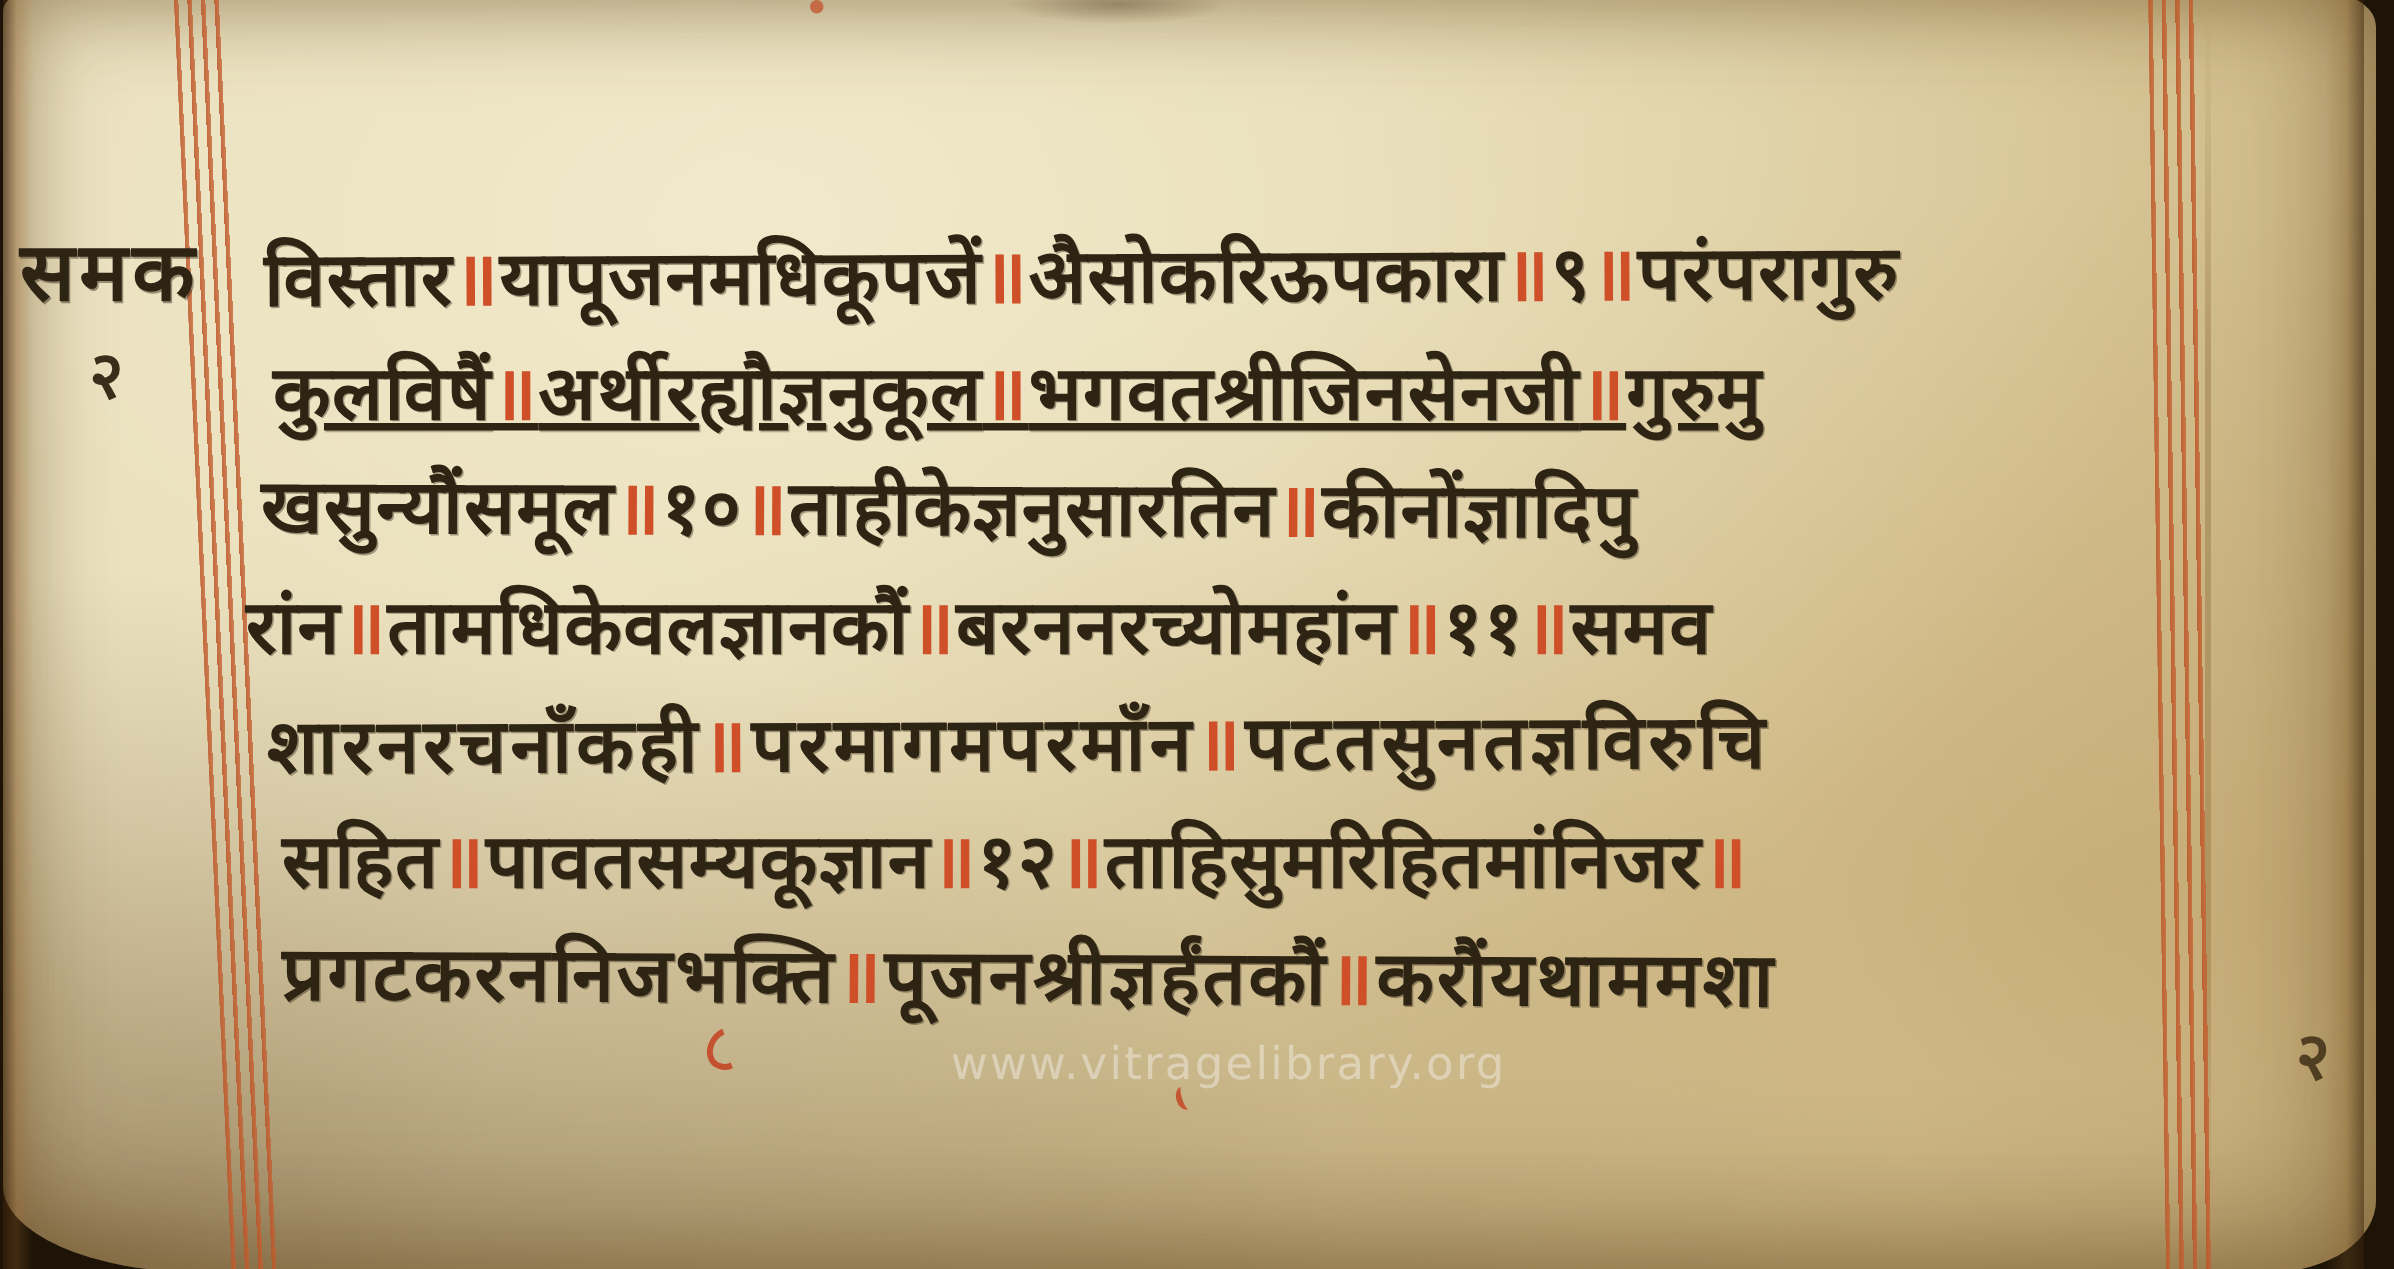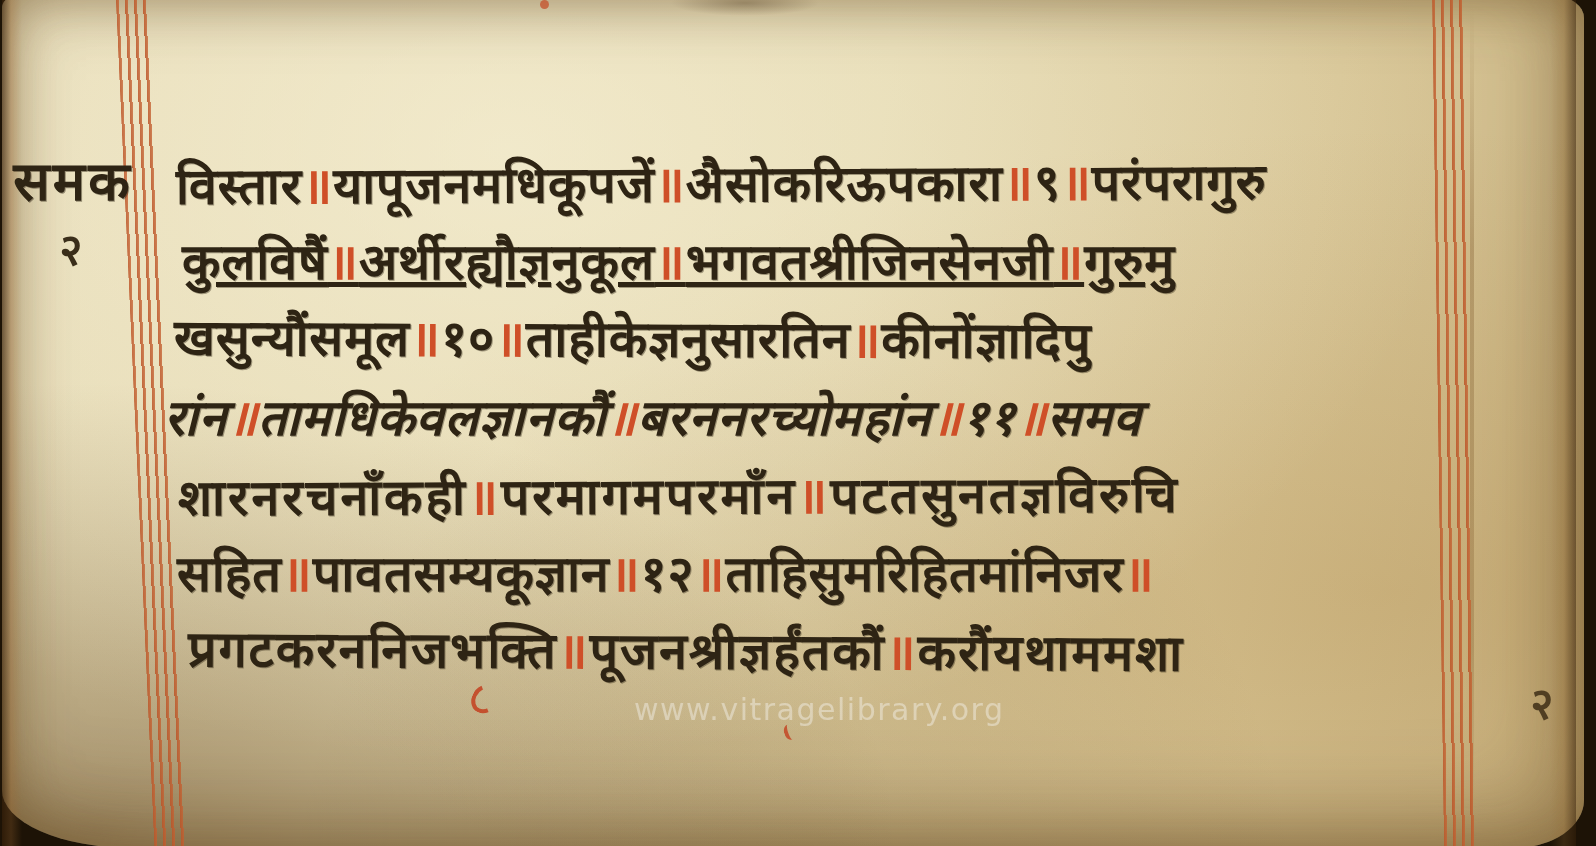--- a/index.html
+++ b/index.html
@@ -72,23 +72,23 @@
   }
   .tline {
     height: 78px; line-height: 80px; white-space: nowrap;
     font-size: 50px; font-weight: bold; letter-spacing: 1px;
     color: #2e2414;
     text-shadow: 1px 1px 0 rgba(44,34,18,0.4);
   }
   .tline:nth-child(1) { margin-left: 4px;  transform: rotate(-0.25deg); }
   .tline:nth-child(2) { margin-left: 10px; text-decoration: underline; }
   .tline:nth-child(3) { margin-left: 2px;  transform: rotate(0.2deg); }
-  .tline:nth-child(4) { margin-left: -8px; font-style: italic; }
+  .tline:nth-child(4) { margin-left: -8px; }
   .tline:nth-child(5) { margin-left: 6px;  letter-spacing: 3px; transform: rotate(-0.2deg); }
-  .tline:nth-child(6) { margin-left: 5px; }
+  .tline:nth-child(6) { margin-left: 16px; }
   .tline:nth-child(7) { margin-left: 16px; letter-spacing: 2px; transform: rotate(0.25deg); }
   .tline .red { color: #cf4f28; text-shadow: none; }
   .tline .ink { color: inherit; }
 
   
   .watermark {
     position: absolute; left: 632px; top: 696px;
     font-size: 30px; font-weight: normal; letter-spacing: 1.5px;
     color: rgba(250,250,250,0.4);
   }

